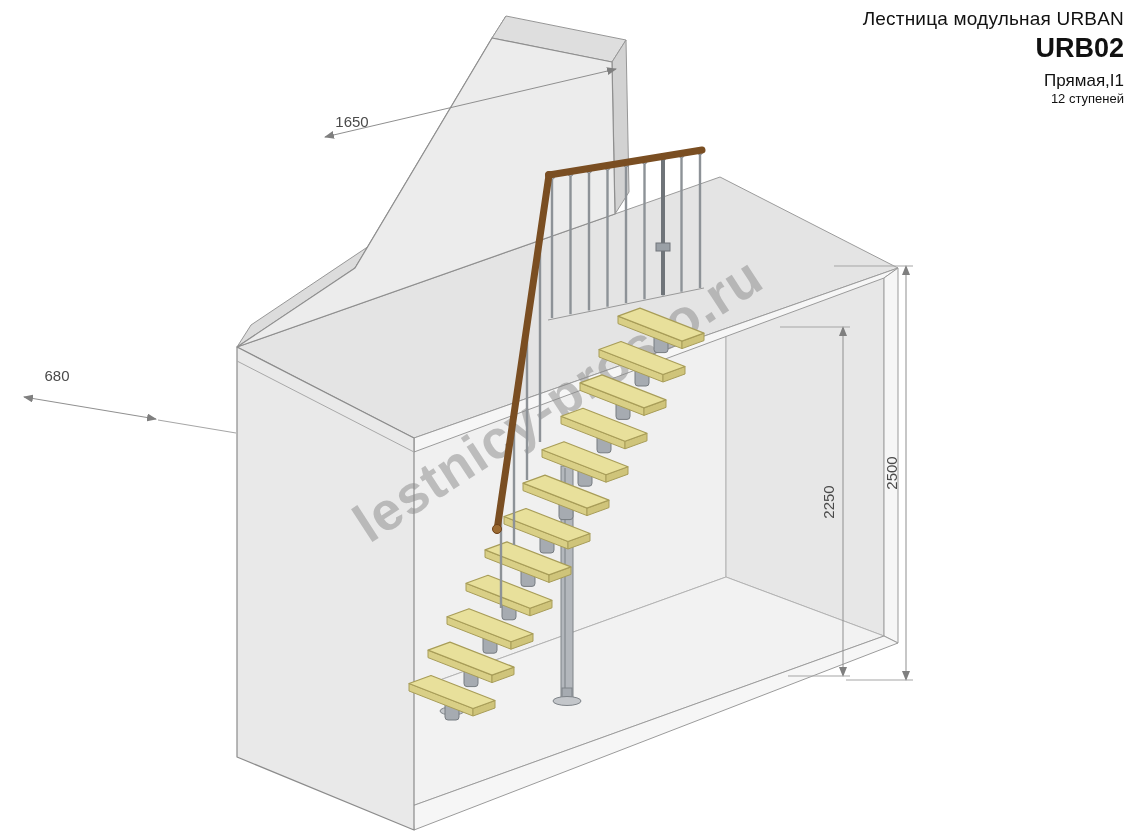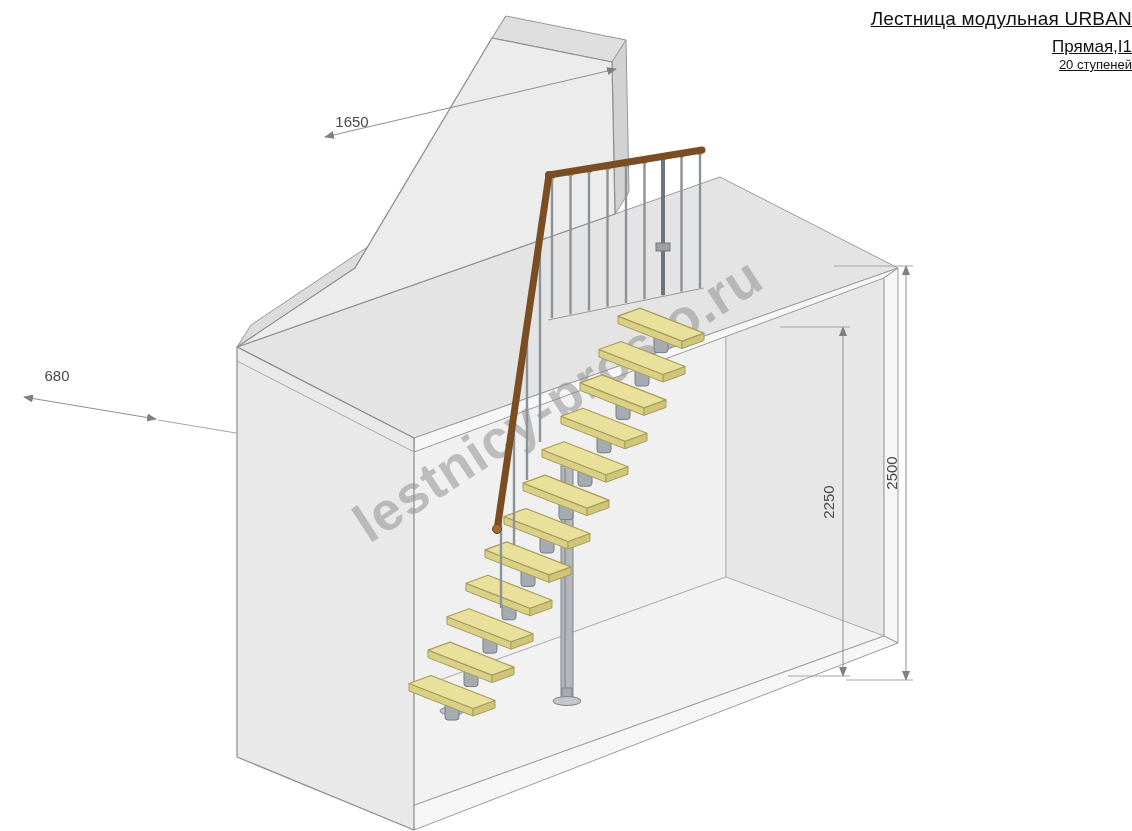--- a/index.html
+++ b/index.html
@@ -1,19 +1,19 @@
 <!DOCTYPE html>
 <html><head>
 <meta charset="utf-8">
 <style>
   html,body{margin:0;padding:0;background:#fff;}
   .canvas{position:relative;width:1132px;height:831px;background:#ffffff;overflow:hidden;
           font-family:"Liberation Sans","DejaVu Sans",sans-serif;}
   .drawing-svg{position:absolute;left:0;top:0;}
-  .titleblock{position:absolute;top:8px;right:0;text-align:right;color:#111;text-decoration:underline;}
+  .titleblock{position:absolute;top:8px;right:8px;text-align:right;color:#111;}
   .titleblock .line1{font-size:19px;letter-spacing:0.2px;}
   .titleblock .line2{font-size:27px;font-weight:bold;margin-top:3px;}
   .titleblock .line3{font-size:17px;margin-top:6px;line-height:1.25;}
   .titleblock .line4{font-size:13px;line-height:1.25;}
   .dimtext{font-size:15px;fill:#4a4a4a;}
   .watermark{font-size:54px;font-weight:bold;fill:#8a8a8a;opacity:0.5;letter-spacing:1px;}
 </style>
 </head>
 <body>
 
@@ -211,17 +211,18 @@
       <line x1="843" y1="327" x2="843" y2="676" marker-start="url(#arr)" marker-end="url(#arr)"></line>
       <line x1="780" y1="327" x2="850" y2="327" stroke="#a5a5a5"></line>
       <line x1="788" y1="676" x2="850" y2="676" stroke="#a5a5a5"></line>
       <text class="dimtext" x="834" y="502" text-anchor="middle" transform="rotate(-90 834 502)" stroke="none" fill="#4a4a4a">2250</text>
     </g>
   </g>
 </svg>
 
 <div class="titleblock">
   <div class="line1">Лестница модульная URBAN</div>
+  <div class="line2">URB02</div>
   <div class="line3">Прямая,I1</div>
-  <div class="line4">20 ступеней</div>
+  <div class="line4">12 ступеней</div>
 </div>
 
 </div>
 
 </body></html>

